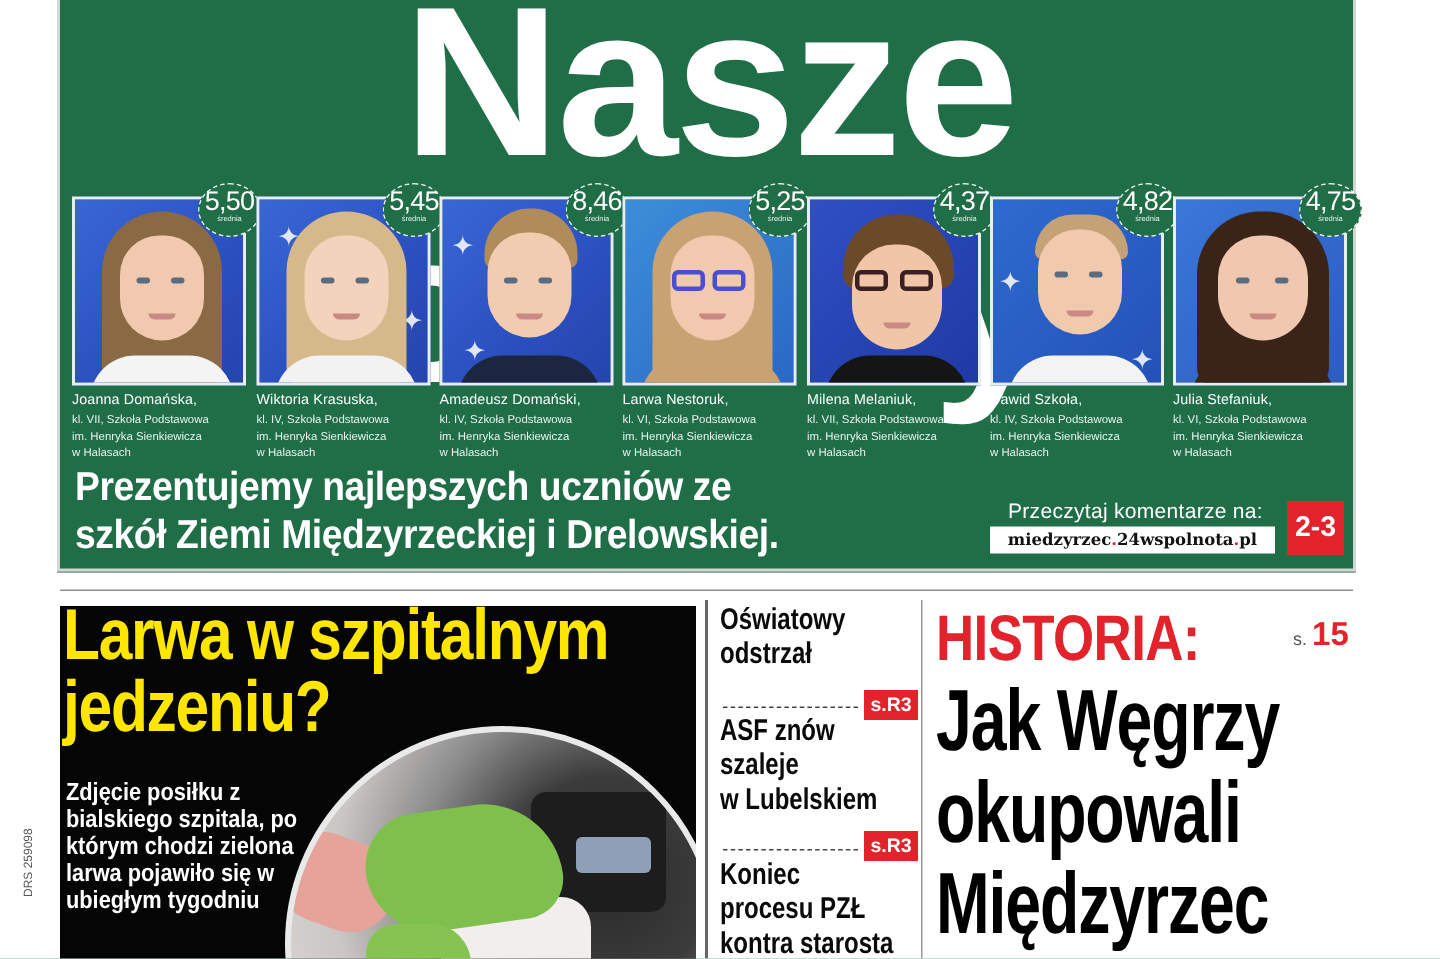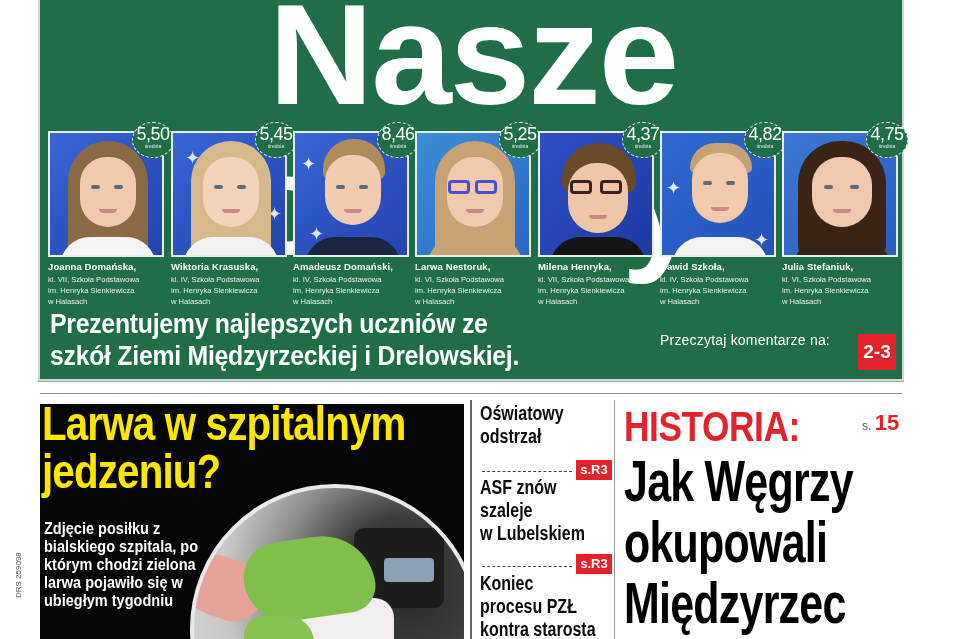--- a/index.html
+++ b/index.html
@@ -34,30 +34,30 @@
   .photo .mouth { position: absolute; left: 49px; top: 76px; width: 18px; height: 4px; border-radius: 0 0 8px 8px; background: #c98a84; }
   .photo .glasses { position: absolute; top: 47px; width: 22px; height: 14px; border: 3px solid #4a4fd0; border-radius: 4px; }
 
   .grade {
     position: absolute; right: -8px; top: -9px; width: 42px; height: 36px; border-radius: 50%;
     background: #1f6e47; border: 1.5px dashed #e6f0ea; color: #fff; text-align: center;
   }
   .grade-value { display: block; font-size: 18px; line-height: 17px; margin-top: 3px; letter-spacing: -0.5px; }
   .grade-label { display: block; font-size: 5px; line-height: 6px; opacity: 0.9; }
 
-  .student-name { position: absolute; left: 0; top: 130px; color: #fff; font-size: 9.5px; font-weight: bold; white-space: nowrap; letter-spacing: 0.1px; }
+  .student-name { position: absolute; left: 0; top: 130px; color: #fff; font-size: 9.5px; font-weight: normal; white-space: nowrap; letter-spacing: 0.1px; }
   .student-info { position: absolute; left: 0; top: 143px; color: #eaf2ec; font-size: 7.6px; line-height: 11px; white-space: nowrap; }
 
   .banner-sub {
     position: absolute; left: 10px; top: 308px; color: #ffffff; font-weight: bold;
     font-size: 27px; line-height: 32px; letter-spacing: -0.3px;
     transform: scaleX(0.92); transform-origin: left top; white-space: nowrap;
   }
   .comments { position: absolute; left: 620px; top: 332px; width: 240px; height: 42px; }
-  .comments-label { position: absolute; left: 0; top: 0; color: #fff; font-size: 14px; letter-spacing: 0.2px; white-space: nowrap; }
+  .comments-label { position: absolute; left: 12px; top: 0; color: #fff; font-size: 14px; letter-spacing: 0.2px; white-space: nowrap; }
   .comments-url {
     position: absolute; left: 0; top: 19px; width: 190px; height: 18px; background: #fff;
     color: #111; font-family: "DejaVu Serif", serif; font-weight: bold; font-size: 11px; line-height: 18px; text-align: center;
   }
   .comments-url .dot { color: #e0242a; }
   .page-badge {
     position: absolute; left: 198px; top: 2px; width: 38px; height: 36px; background: #e2232b;
     color: #fff; font-weight: bold; font-size: 19px; line-height: 36px; text-align: center;
   }
 
@@ -211,21 +211,21 @@
         <div class="face" style="background:#f0c5a8;top:30px;width:60px;left:28px"></div>
         <div class="glasses" style="left:30px;border-color:#3a2020"></div>
           <div class="glasses" style="left:60px;border-color:#3a2020"></div>
         <div class="mouth" style="top:82px"></div>
         <div class="shirt" style="background:#151515"></div>
       </div>
       <div class="grade">
         <span class="grade-value">4,37</span>
         <span class="grade-label">średnia</span>
       </div>
-      <div class="student-name">Milena Henryka,</div>
+      <div class="student-name">Milena Melaniuk,</div>
       <div class="student-info">
         <div>kl. VII, Szkoła Podstawowa</div>
         <div>im. Henryka Sienkiewicza</div>
         <div>w Halasach</div>
       </div>
     </div>
 
     <div class="student" style="left:612px">
       <div class="photo">
         <div class="bg" style="background:linear-gradient(135deg,#2e6bd0,#2451b8)"></div>
@@ -273,20 +273,21 @@
     </div>
   </div>
 
   <div class="banner-sub">
     <div>Prezentujemy najlepszych uczniów ze</div>
     <div>szkół Ziemi Międzyrzeckiej i Drelowskiej.</div>
   </div>
 
   <div class="comments">
     <div class="comments-label">Przeczytaj komentarze na:</div>
+    <div class="comments-url"><span>miedzyrzec</span><span class="dot">.</span><span>24wspolnota</span><span class="dot">.</span><span>pl</span></div>
     <div class="page-badge">2-3</div>
   </div>
 </section>
 
 <div class="rule"></div>
 
 <article class="story-black">
   <h2 class="story-black-title">
     <div>Larwa w szpitalnym</div>
     <div>jedzeniu?</div>

